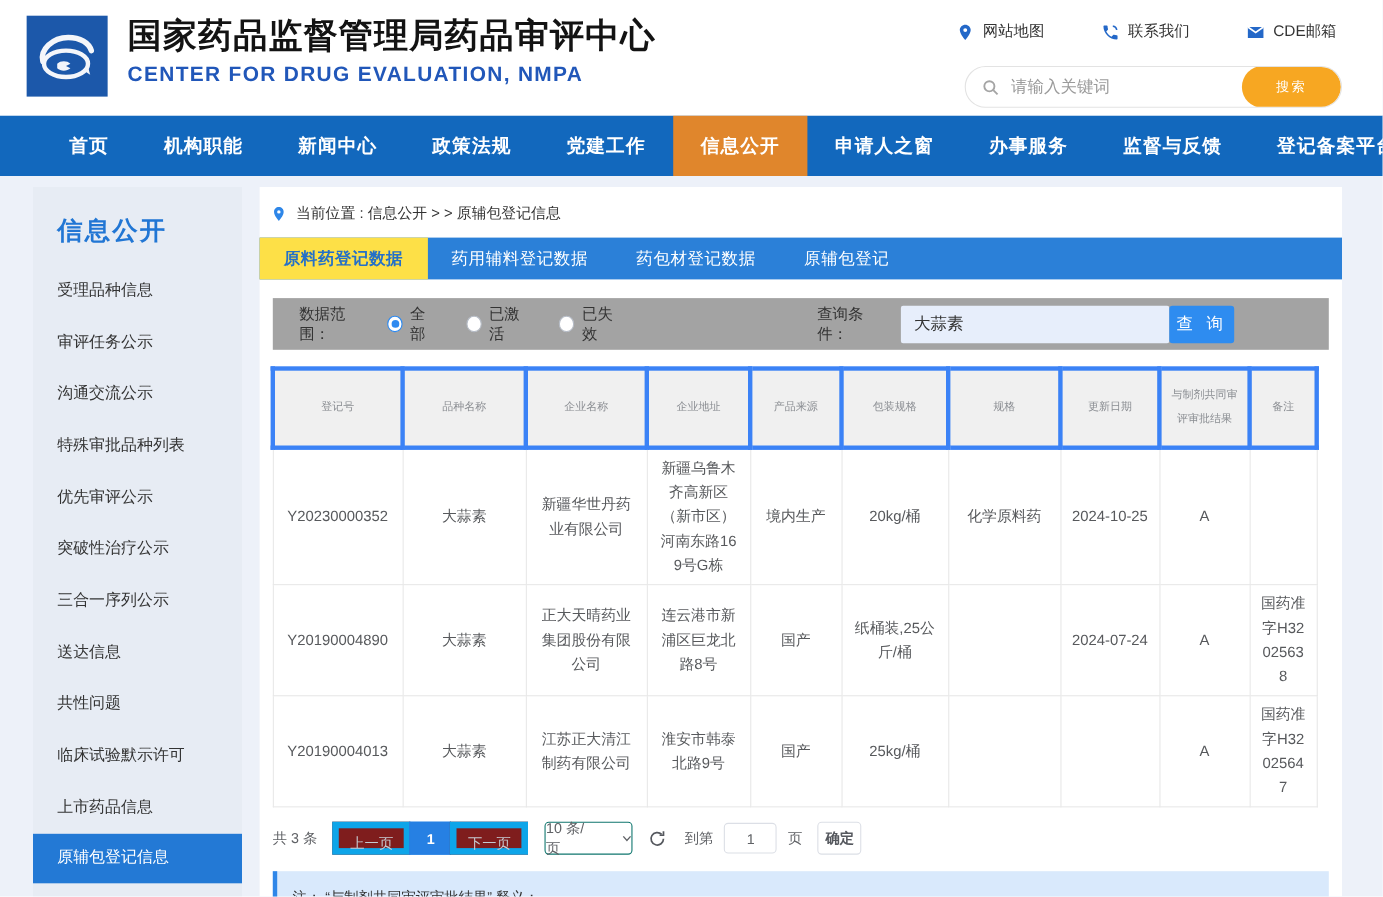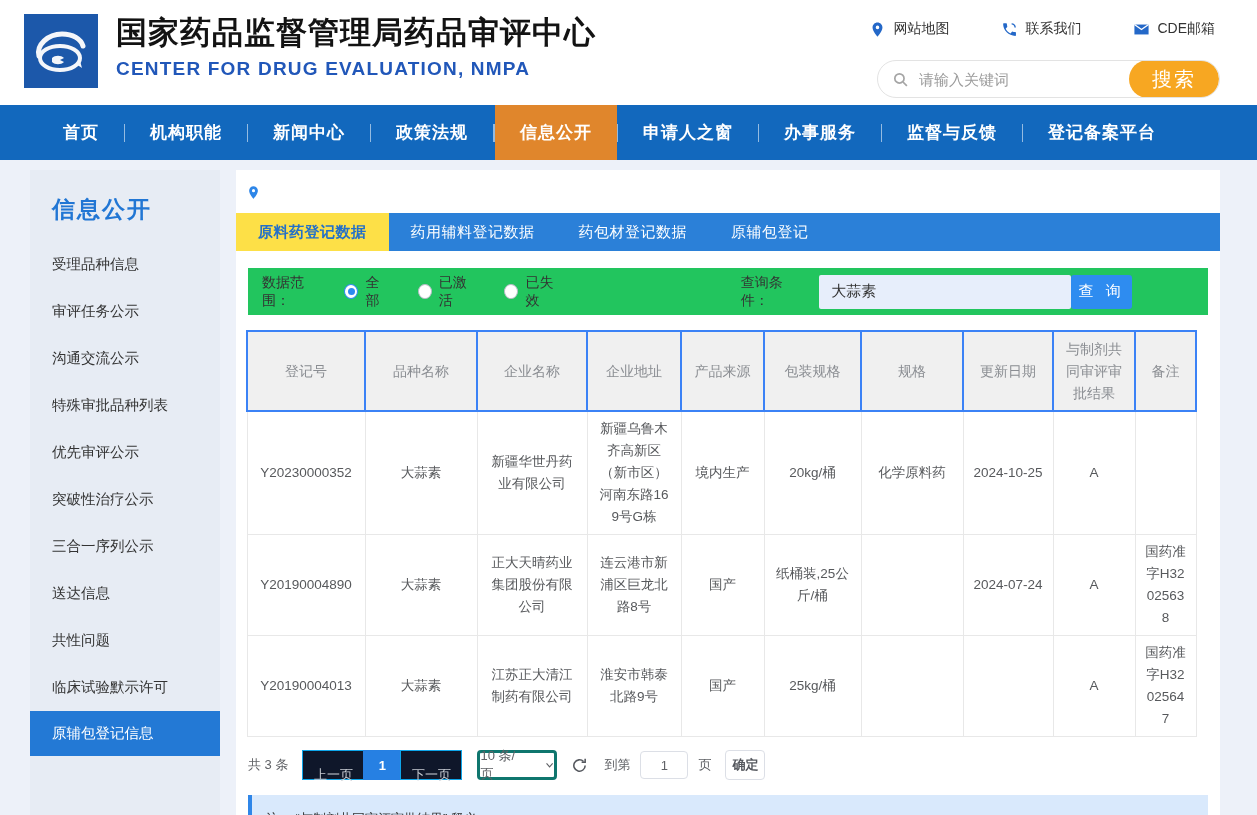--- a/index.html
+++ b/index.html
@@ -13,21 +13,21 @@
   .title-block { position:absolute; left:116px; top:13px; }
   .site-title { font-size:31px; font-weight:bold; color:#131313; letter-spacing:1px; line-height:40px; }
   .site-subtitle { font-size:19px; font-weight:bold; color:#2157b9; letter-spacing:1.2px; margin-top:5px; }
   .quick-links { position:absolute; right:42px; top:20px; display:flex; gap:52px; align-items:center; }
   .quick-link { display:flex; align-items:center; gap:7px; font-size:14px; color:#333; cursor:pointer; }
   .quick-link svg { width:17px; height:17px; }
   .header-search { position:absolute; right:37px; top:60px; width:343px; height:38px; border:1px solid #e3e3e3; border-radius:19px; background:#fff; display:flex; align-items:center; overflow:hidden; }
   .header-search .mag { margin-left:14px; flex:0 0 auto; }
   .header-search input { flex:1; border:none; outline:none; font-size:15px; color:#333; padding:0 10px; background:transparent; }
   .header-search input::placeholder { color:#9b9b9b; }
-  .search-btn { flex:0 0 90px; height:38px; background:#f7a722; color:#fff; font-size:20px; border:none; border-radius:19px; cursor:pointer; letter-spacing:2px; }
+  .search-btn { flex:0 0 90px; height:38px; background:#f7a722; color:#fff; font-size:12px; border:none; border-radius:19px; cursor:pointer; letter-spacing:2px; }
 
   
   .nav { width:100%; height:55px; background:#1268bd; display:flex; align-items:stretch; padding:0 38px; }
   .nav-item { display:flex; align-items:center; padding:0 25px; color:#fff; font-size:17px; font-weight:bold; cursor:pointer; letter-spacing:1px; white-space:nowrap; }
   .nav-item.active { background:#e0862c; }
   .nav-sep { width:1px; height:18px; background:rgba(255,255,255,.55); align-self:center; }
 
   
   .sidebar { position:absolute; left:30px; top:170px; width:190px; height:645px; background:#e7ecf4; }
   .sidebar-title { padding:24px 0 16px 22px; font-size:23px; font-weight:bold; color:#2176d4; letter-spacing:2px; }
@@ -36,40 +36,40 @@
 
   
   .content { position:absolute; left:236px; top:170px; width:984px; height:645px; background:#ffffff; }
   .breadcrumb { display:flex; align-items:center; gap:8px; padding:15px 0 13px 10px; font-size:13.5px; color:#333; }
   .breadcrumb svg { width:15px; height:15px; }
 
   .tabbar { height:38px; background:#2b80d8; display:flex; align-items:stretch; }
   .tab { display:flex; align-items:center; padding:0 22px; color:#fff; font-size:15px; cursor:pointer; letter-spacing:.5px; }
   .tab.active { background:#fde047; color:#2470c8; font-weight:bold; }
 
-  .filterbar { margin:17px 12px 0 12px; height:47px; background:#22c55e; display:flex; align-items:center; padding:0 14px; font-size:14px; color:#333; }
+  .filterbar { margin:17px 12px 0 12px; height:47px; background:#a3a3a3; display:flex; align-items:center; padding:0 24px; font-size:14px; color:#333; }
   .radio { display:flex; align-items:center; gap:7px; margin-right:26px; cursor:pointer; }
   .radio .dot { width:15px; height:15px; border-radius:50%; border:1px solid #b6bcc6; background:#fff; position:relative; }
   .radio.checked .dot { border-color:#2e8af0; }
   .radio.checked .dot::after { content:""; position:absolute; left:3px; top:3px; width:7px; height:7px; border-radius:50%; background:#2e8af0; }
   .scope-label { margin-right:16px; }
   .query-label { margin-left:150px; margin-right:12px; }
   .query-input { width:265px; height:34px; border:none; outline:none; background:#e7eefb; border-radius:2px; font-size:15px; color:#333; padding:0 12px; }
   .query-btn { margin-left:auto; margin-right:62px; width:64px; height:34px; background:#2e8cf0; border:none; border-radius:3px; color:#fff; font-size:15px; letter-spacing:4px; cursor:pointer; }
 
   table.data { margin:15px 25px 0 10px; width:949px; border-collapse:collapse; table-layout:fixed; }
-  table.data th { background:#f0f0f0; color:#8a8d92; font-size:14px; font-weight:normal; border:2px solid #3b82f6; height:72px; padding:6px 8px; line-height:22px; }
+  table.data th { background:#f0f0f0; color:#8a8d92; font-size:10px; font-weight:normal; border:4px solid #3b82f6; height:72px; padding:6px 8px; line-height:22px; }
   table.data td { border:1px solid #e8e8e8; color:#57595c; font-size:13.5px; text-align:center; padding:6px 9px; line-height:22px; word-break:break-all; }
   tr.r1 { height:95px; } tr.r2 { height:62px; } tr.r3 { height:52px; }
 
   .pagination { margin:13px 25px 0 12px; display:flex; align-items:center; font-size:13px; color:#606266; }
   .pg-total { margin-right:14px; }
-  .pg-btn { min-width:62px; height:30px; line-height:28px; text-align:center; border:1px solid #0ea5e9; background:#0f172a; color:#c6cad1; font-size:13px; padding:10px 10px; cursor:default; }
+  .pg-btn { min-width:62px; height:30px; line-height:28px; text-align:center; border:6px solid #0ea5e9; background:#7f1d1d; color:#c6cad1; font-size:13px; padding:0 10px; cursor:default; }
   .pg-page { width:38px; height:30px; line-height:30px; text-align:center; background:#2680e3; color:#fff; font-weight:bold; font-size:13px; border:1px solid #2680e3; margin:0 -1px; cursor:pointer; }
-  .pg-size { margin-left:15px; width:80px; height:30px; border:3px solid #0f766e; border-radius:4px; display:flex; align-items:center; justify-content:center; gap:21px; background:#fff; cursor:pointer; }
+  .pg-size { margin-left:15px; width:80px; height:30px; border:1px solid #0f766e; border-radius:4px; display:flex; align-items:center; justify-content:center; gap:21px; background:#fff; cursor:pointer; }
   .pg-refresh { margin-left:14px; display:flex; align-items:center; cursor:pointer; }
   .pg-goto-label { margin-left:16px; }
   .pg-goto-input { margin-left:10px; width:48px; height:28px; border:1px solid #dcdfe6; border-radius:4px; text-align:center; font-size:13px; color:#606266; outline:none; }
   .pg-unit { margin-left:10px; }
   .pg-confirm { margin-left:14px; width:40px; height:30px; border:1px solid #dcdfe6; border-radius:4px; background:#fff; color:#55585e; font-size:13px; font-weight:bold; cursor:pointer; }
 
   .note { margin:15px 12px 0 12px; background:#d9e9fc; border-left:4px solid #2f86e8; padding:13px 18px 16px 14px; font-size:13px; color:#333; }
   .note-line1 { line-height:22px; }
 </style>
 </head>
@@ -125,20 +125,21 @@
 
   <div class="nav">
     <div class="nav-item">首页</div>
     <span class="nav-sep"></span>
     <div class="nav-item">机构职能</div>
     <span class="nav-sep"></span>
     <div class="nav-item">新闻中心</div>
     <span class="nav-sep"></span>
     <div class="nav-item">政策法规</div>
     <span class="nav-sep"></span>
+    <div class="nav-item">党建工作</div>
     <span class="nav-sep"></span>
     <div class="nav-item active">信息公开</div>
     <span class="nav-sep"></span>
     <div class="nav-item">申请人之窗</div>
     <span class="nav-sep"></span>
     <div class="nav-item">办事服务</div>
     <span class="nav-sep"></span>
     <div class="nav-item">监督与反馈</div>
     <span class="nav-sep"></span>
     <div class="nav-item">登记备案平台</div>
@@ -149,29 +150,31 @@
     <div class="side-item">受理品种信息</div>
     <div class="side-item">审评任务公示</div>
     <div class="side-item">沟通交流公示</div>
     <div class="side-item">特殊审批品种列表</div>
     <div class="side-item">优先审评公示</div>
     <div class="side-item">突破性治疗公示</div>
     <div class="side-item">三合一序列公示</div>
     <div class="side-item">送达信息</div>
     <div class="side-item">共性问题</div>
     <div class="side-item">临床试验默示许可</div>
+    <div class="side-item">上市药品信息</div>
     <div class="side-item active">原辅包登记信息</div>
   </div>
 
   <div class="content">
 
     <div class="breadcrumb">
       <svg viewBox="0 0 24 24" fill="#2e86e8">
           <path d="M12 2C8.1 2 5 5.1 5 9c0 5.2 7 13 7 13s7-7.8 7-13c0-3.9-3.1-7-7-7zm0 9.5A2.5 2.5 0 1 1 12 6.5a2.5 2.5 0 0 1 0 5z"></path>
         </svg>
+      <span>当前位置 : 信息公开 &gt; &gt; 原辅包登记信息</span>
     </div>
 
     <div class="tabbar">
       <div class="tab active">原料药登记数据</div>
       <div class="tab">药用辅料登记数据</div>
       <div class="tab">药包材登记数据</div>
       <div class="tab">原辅包登记</div>
     </div>
 
     <div class="filterbar">

